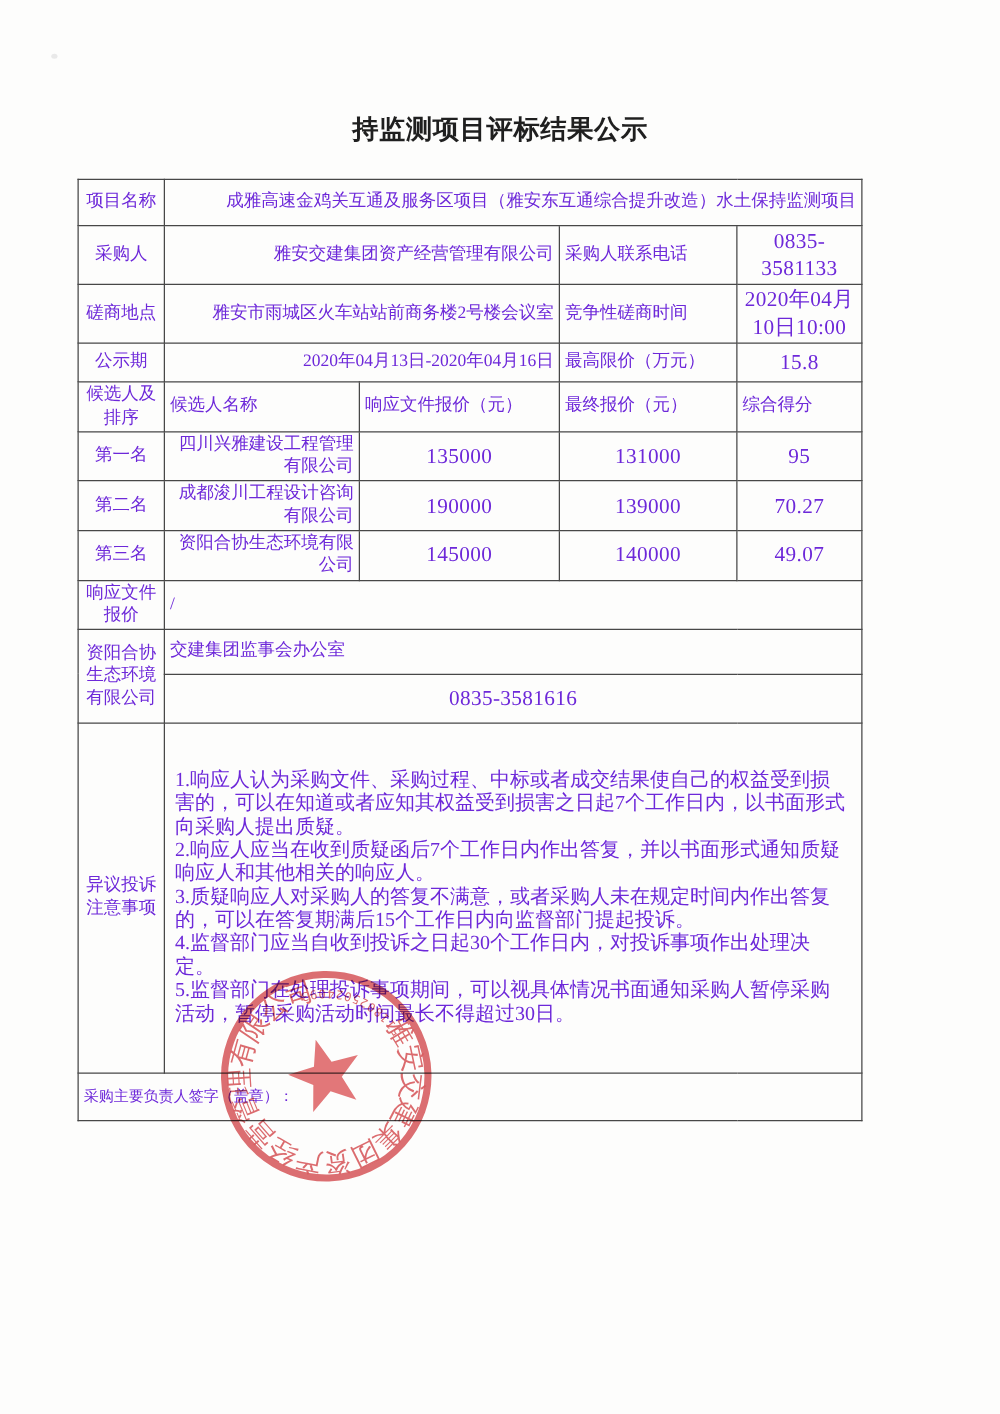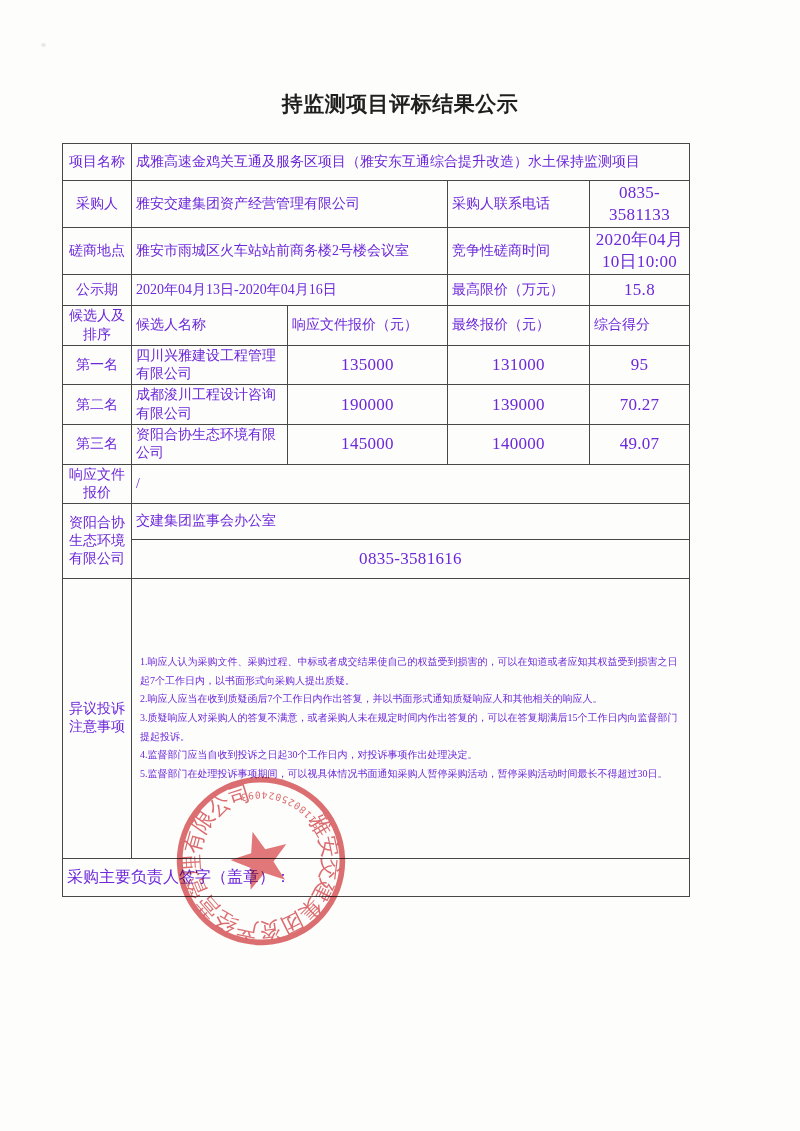--- a/index.html
+++ b/index.html
@@ -25,27 +25,27 @@
     font-size:14px;color:#6d28d9;
   }
   table.main td{
     border:1.5px solid #474747;
     padding:1px 4px;
     vertical-align:middle;
     line-height:1.3;
     overflow:hidden;
   }
   td.lab{text-align:center;padding:1px 2px;}
-  td.val{text-align:left;padding-left:7px;}
+  td.val{text-align:right;padding-left:7px;}
   td.ctr{text-align:left;}
   td.num{text-align:center;font-size:17px;letter-spacing:.3px;}
   .notice-cell{vertical-align:middle;}
   .notice-box{padding:2px 6px 2px 4px;}
-  .notice-box div{font-size:10px;line-height:18.7px;text-align:left;}
-  td.sig{font-size:16px;padding-left:5px;}
+  .notice-box div{font-size:16px;line-height:18.7px;text-align:left;}
+  td.sig{font-size:12px;padding-left:5px;}
   
   .seal{
     position:absolute;left:148px;top:748px;width:226px;height:226px;
     transform:rotate(-160deg);
     mix-blend-mode:multiply;
     opacity:.88;
     pointer-events:none;
   }
 </style>
 </head>

